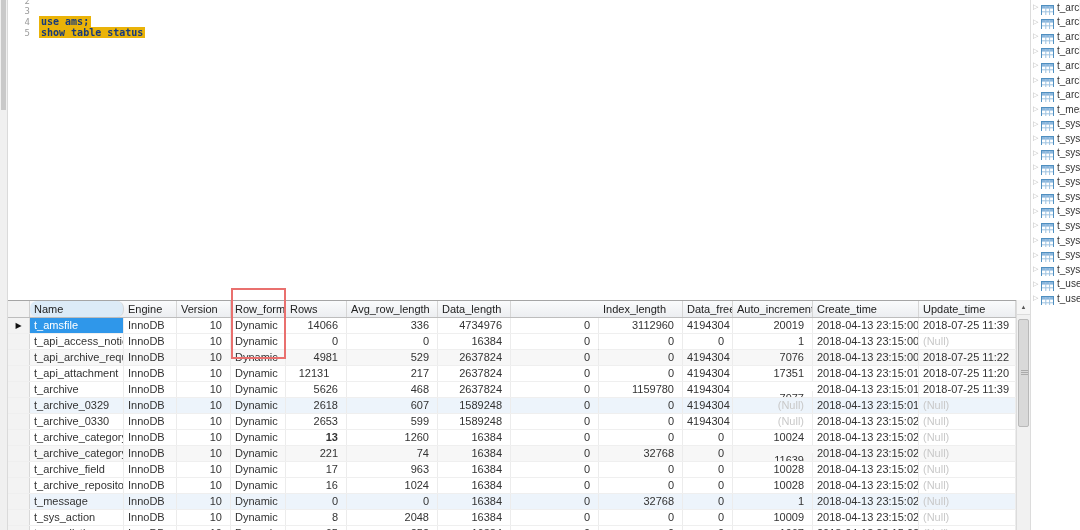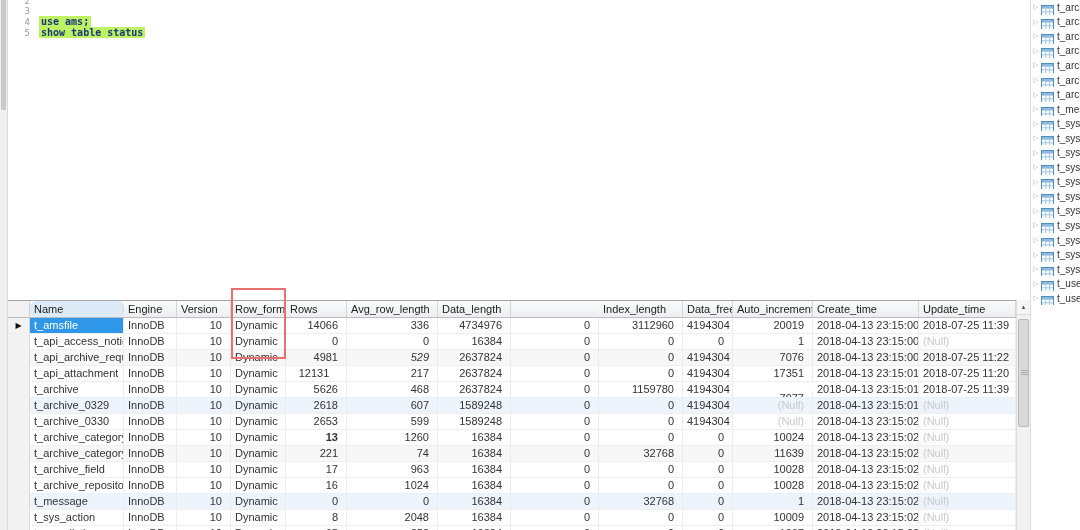--- a/index.html
+++ b/index.html
@@ -11,21 +11,21 @@
   .left-strip { position:absolute; left:0; top:0; width:8px; height:530px;
                 background:#f0f0f0; border-right:1px solid #dadada; }
   .left-strip .thumb { position:absolute; left:1px; top:0; width:5px; height:110px; background:#c9c9c9; }
 
   
   .editor { position:absolute; left:8px; top:0; width:1022px; height:283px; background:#fff; overflow:hidden; }
   .eline { position:absolute; left:0; display:flex; height:11px; align-items:center; }
   .lnum { display:inline-block; width:22px; text-align:right; margin-right:9px;
           font:9px "DejaVu Sans Mono", monospace; color:#9b9b9b; }
   .code { font:bold 10px "DejaVu Sans Mono", monospace; color:#173a7c; white-space:pre; padding:0 2px; }
-  .selcode { background:#bef264; }
+  .selcode { background:#eab308; }
 
   
   .tabbar { position:absolute; left:8px; top:283px; width:1022px; height:17px; background:#f0f0f0;
             display:flex; align-items:flex-end; padding-left:2px; }
   .tab { height:15px; line-height:14px; padding:0 8px; font-size:11px; color:#333;
          background:#eaeaea; border:1px solid #9a9a9a; border-bottom:none;
          border-radius:2px 2px 0 0; margin-right:3px; white-space:nowrap; }
   .tab.active { background:#fff; height:17px; line-height:16px; position:relative; z-index:2; }
 
   
@@ -151,21 +151,21 @@
           <div class="g-cell" style="width: 106px;">2018-04-13 23:15:00</div>
           <div class="g-cell null" style="width: 97px;">(Null)</div>
         </div>
         <div class="g-row gray">
           <div class="g-rowhead"></div>
           <div class="g-cell" style="width: 94px;">t_api_archive_request</div>
           <div class="g-cell" style="width: 53px;">InnoDB</div>
           <div class="g-cell r" style="width: 54px;">10</div>
           <div class="g-cell" style="width: 55px;">Dynamic</div>
           <div class="g-cell r" style="width: 61px;">4981</div>
-          <div class="g-cell r" style="width: 91px; font-style: italic;">529</div>
+          <div class="g-cell r" style="width: 91px;">529</div>
           <div class="g-cell r" style="width: 73px;">2637824</div>
           <div class="g-cell r" style="width: 88px;">0</div>
           <div class="g-cell r" style="width: 84px;">0</div>
           <div class="g-cell r" style="width: 50px;">4194304</div>
           <div class="g-cell r" style="width: 80px;">7076</div>
           <div class="g-cell" style="width: 106px;">2018-04-13 23:15:00</div>
           <div class="g-cell" style="width: 97px;">2018-07-25 11:22</div>
         </div>
         <div class="g-row">
           <div class="g-rowhead"></div>
@@ -252,21 +252,21 @@
           <div class="g-cell" style="width: 94px;">t_archive_category_field</div>
           <div class="g-cell" style="width: 53px;">InnoDB</div>
           <div class="g-cell r" style="width: 54px;">10</div>
           <div class="g-cell" style="width: 55px;">Dynamic</div>
           <div class="g-cell r" style="width: 61px;">221</div>
           <div class="g-cell r" style="width: 91px;">74</div>
           <div class="g-cell r" style="width: 73px;">16384</div>
           <div class="g-cell r" style="width: 88px;">0</div>
           <div class="g-cell r" style="width: 84px;">32768</div>
           <div class="g-cell r" style="width: 50px;">0</div>
-          <div class="g-cell r" style="width: 80px;">11639</div>
+          <div class="g-cell r" style="width: 80px; margin-top: 7px;">11639</div>
           <div class="g-cell" style="width: 106px;">2018-04-13 23:15:02</div>
           <div class="g-cell null" style="width: 97px;">(Null)</div>
         </div>
         <div class="g-row">
           <div class="g-rowhead"></div>
           <div class="g-cell" style="width: 94px;">t_archive_field</div>
           <div class="g-cell" style="width: 53px;">InnoDB</div>
           <div class="g-cell r" style="width: 54px;">10</div>
           <div class="g-cell" style="width: 55px;">Dynamic</div>
           <div class="g-cell r" style="width: 61px;">17</div>

